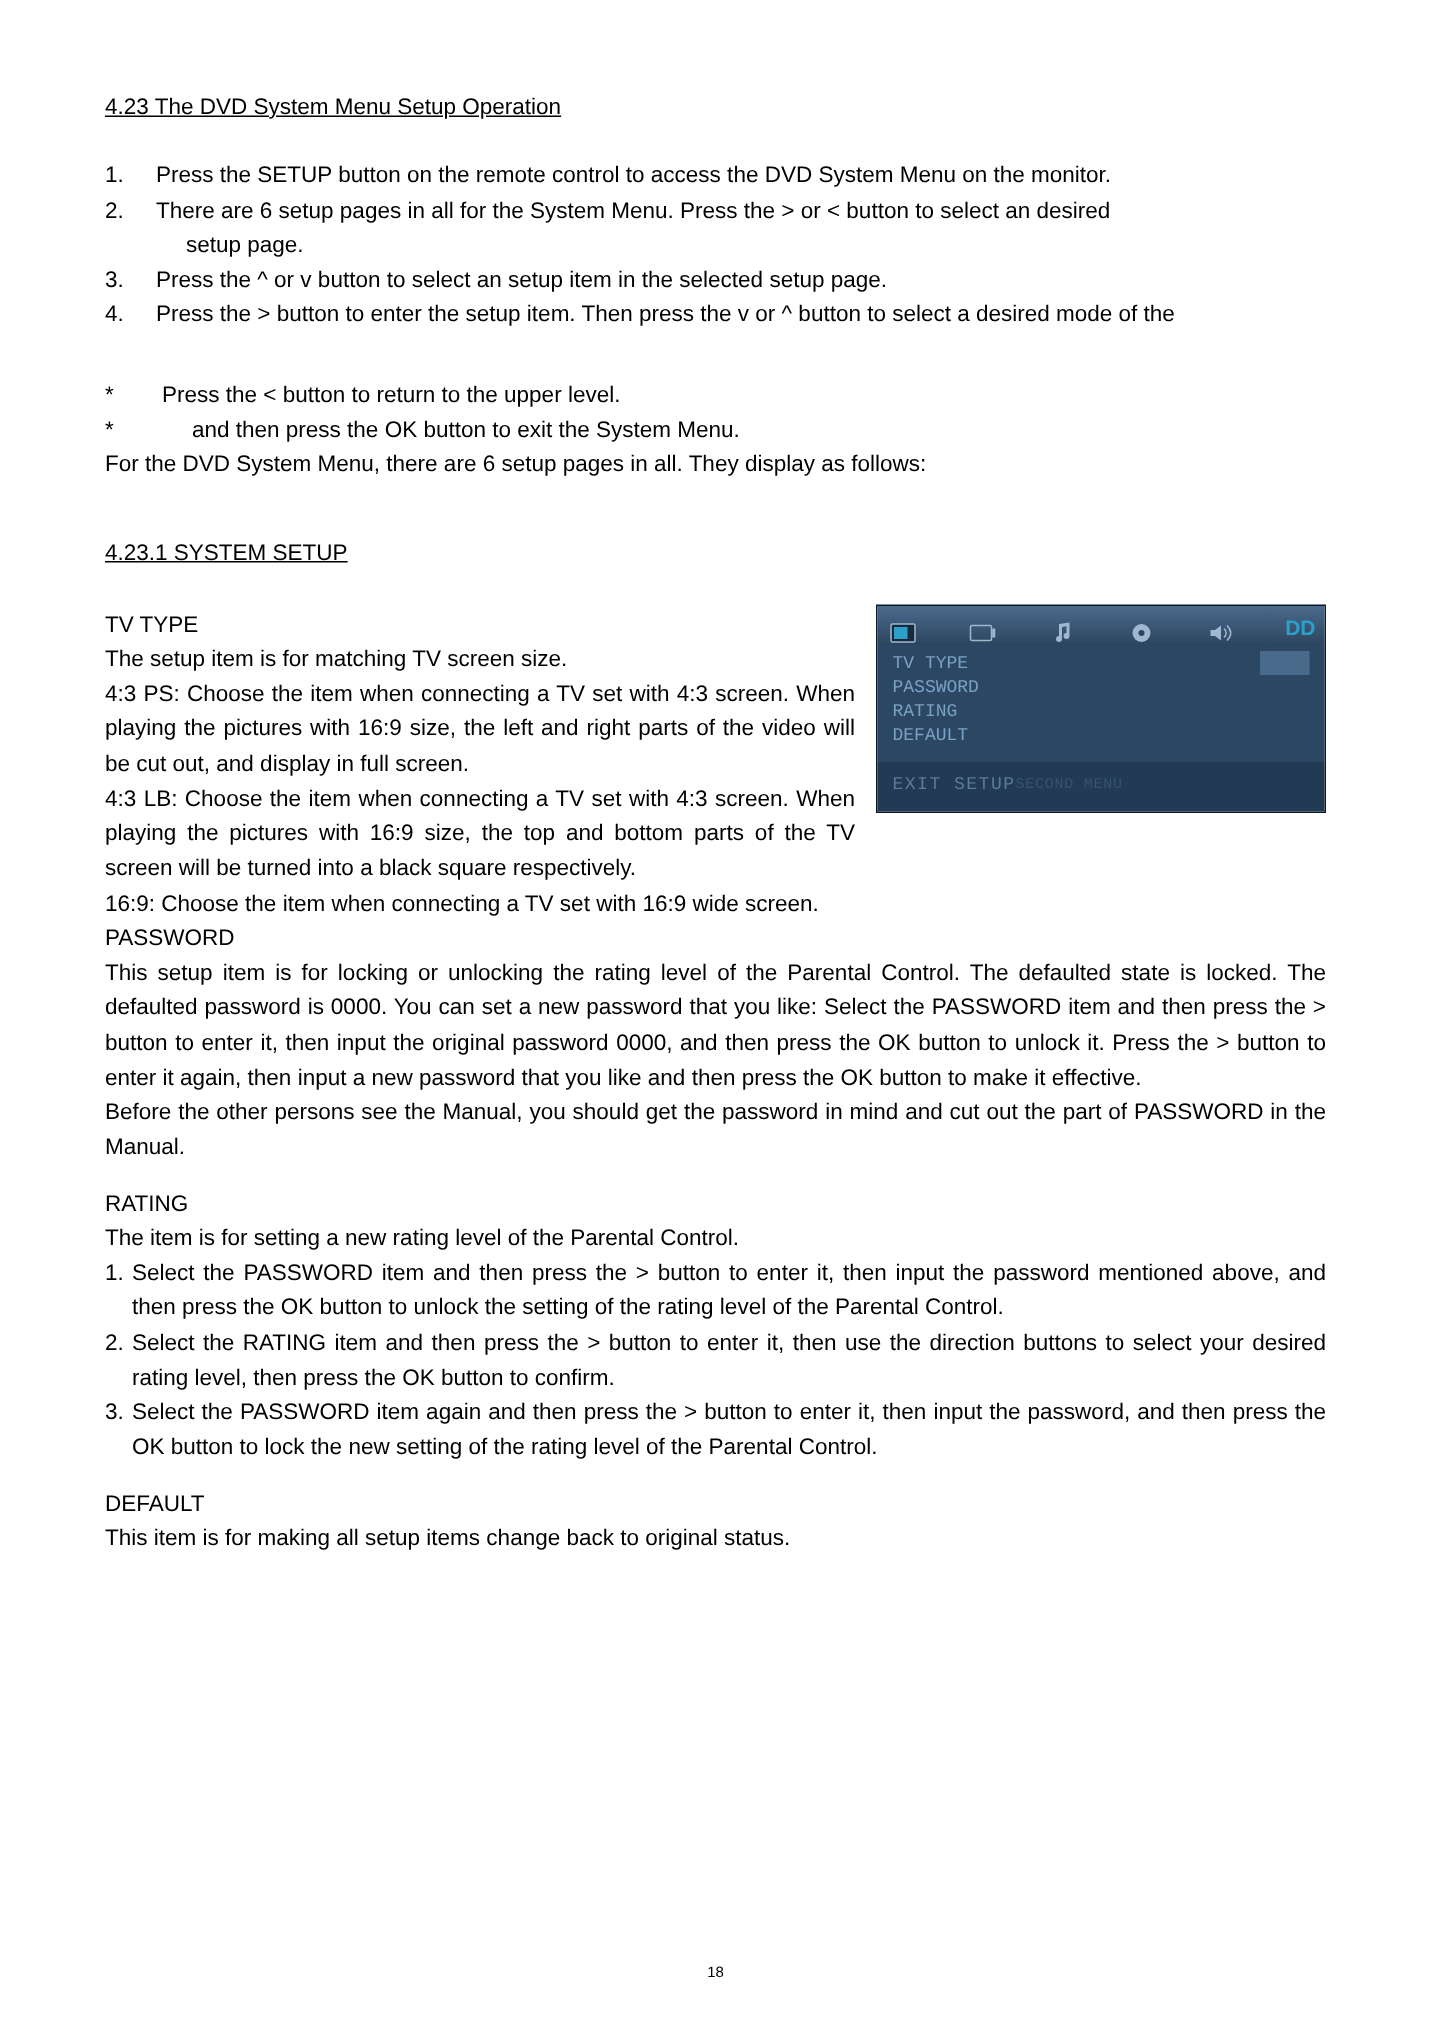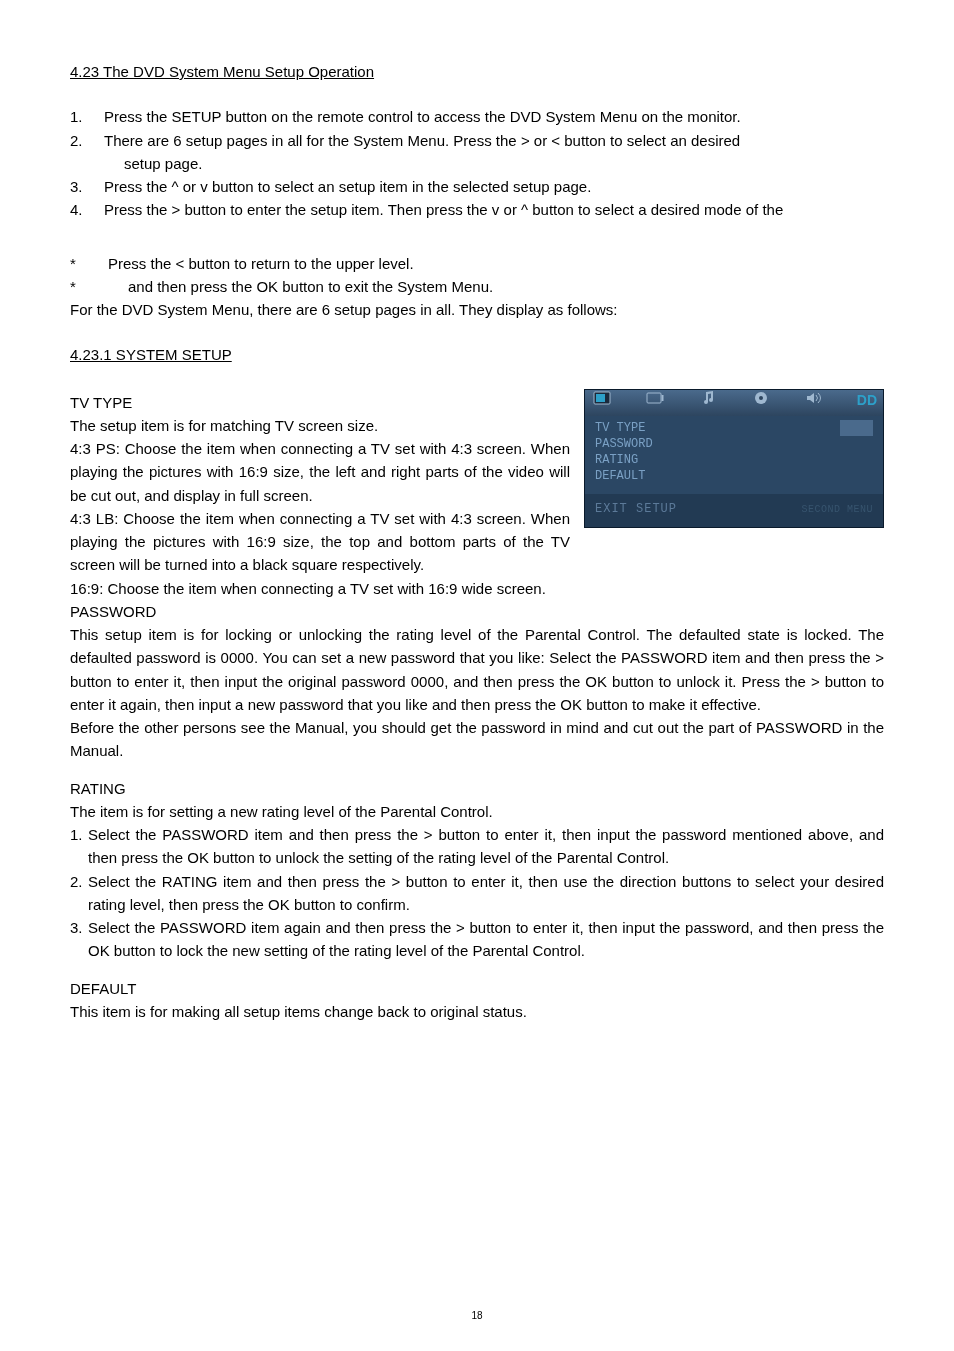--- a/index.html
+++ b/index.html
@@ -23,38 +23,38 @@
   }
   .ol-row { display: flex; }
   .ol-num { width: 34px; flex: 0 0 34px; }
   .ol-body { flex: 1; }
   .ol-body.just { text-align: justify; }
   .indent-body { padding-left: 20px; }
   .star-row { display: flex; }
   .star { width: 38px; flex: 0 0 38px; }
   .star-body { flex: 1; }
   .para { margin-bottom: 4px; }
-  .subhead { text-decoration: underline; margin: 22px 0 18px 0; }
+  .subhead { text-decoration: underline; margin: 36px 0 18px 0; }
   .subtitle { margin-top: 6px; }
   .flow-block { overflow: hidden; }
   .float-img {
     float: right;
     width: 300px;
     margin: 4px 0 8px 14px;
   }
   .sysmenu {
     width: 300px;
     border: 1px solid #0a1a2b;
     font-family: "Courier New", monospace;
     font-size: 12px;
     color: #cfe3ff;
   }
   .sysmenu-tabs {
     display: flex;
-    align-items: flex-start;
+    align-items: flex-end;
     height: 26px;
     background: linear-gradient(#4a6a8c, #2d455f);
     padding: 0 6px;
     gap: 32px;
   }
   .tab-ico { width: 22px; height: 16px; display: inline-flex; align-items: center; justify-content: center; }
   .tab-ico svg { display: block; }
   .dd-label { color: #2da0c9; font-weight: bold; margin-left: auto; font-size: 14px; font-family: Arial, sans-serif; }
   .sysmenu-title {
     background: #1a2a3d;
@@ -69,21 +69,20 @@
     line-height: 1.35;
     color: #7aa0c4;
     position: relative;
   }
   .sysmenu-body .row { display: flex; justify-content: space-between; }
   .sysmenu-body .hl { background: #4a6a8c; color: #cde3ff; display: inline-block; padding: 0 2px; }
   .sysmenu-footer {
     background: #223a53;
     padding: 6px 10px 8px 10px;
     display: flex;
-    justify-content: space-between;
     align-items: center;
   }
   .sysmenu-footer .exit { color: #5c7a99; letter-spacing: 1px; }
   .sysmenu-footer .hint { color: #37546e; font-size: 10px; letter-spacing: 0.5px; }
   .just { text-align: justify; }
   .pagenum {
     position: absolute;
     bottom: 28px;
     left: 0; right: 0;
     text-align: center;

